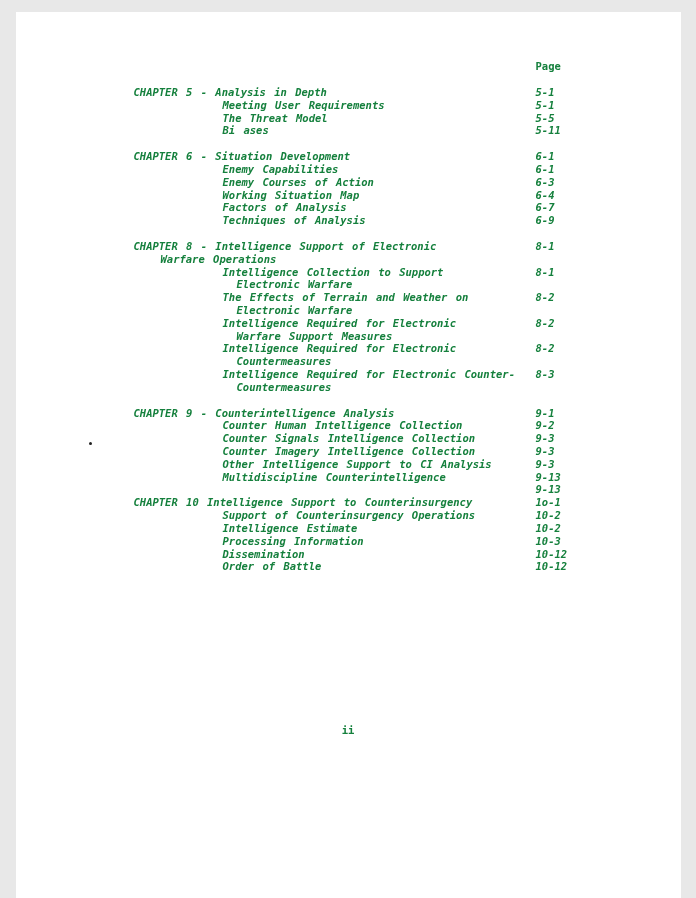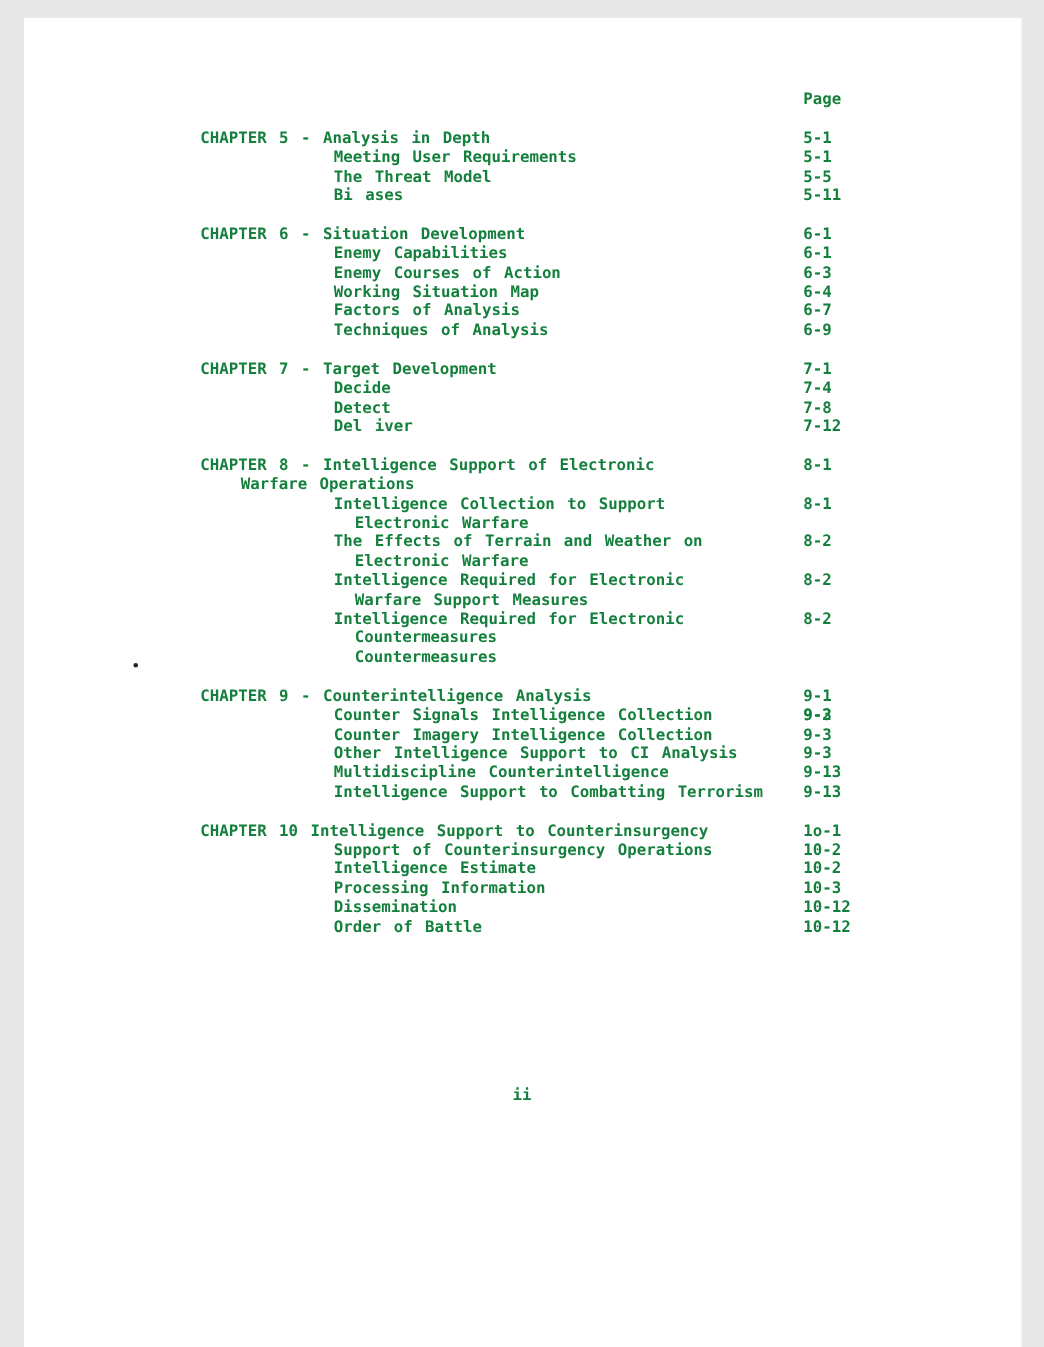--- a/index.html
+++ b/index.html
@@ -14,21 +14,21 @@
     overflow:hidden;
   }
   .page-col-header{
     position:absolute;left:520px;top:48px;
     font-size:10.5px;line-height:12px;
   }
   .toc{
     position:absolute;left:118px;top:74px;width:470px;
     font-size:10.5px;
   }
-  .section{margin-bottom:13px;}
+  .section{margin-bottom:13px;font-style:italic;}
   .row{position:relative;line-height:12.8px;white-space:nowrap;}
   .txt{display:inline-block;word-spacing:2px;}
   .lvl-h  {padding-left:0;}
   .lvl-hc {padding-left:27px;}
   .lvl-e  {padding-left:89px;}
   .lvl-c  {padding-left:103px;}
   .pg{position:absolute;left:402px;top:0;word-spacing:normal;}
   .stray{
     position:absolute;left:73px;top:430px;
     width:3px;height:3px;border-radius:50%;
@@ -54,46 +54,41 @@
       </div>
       <div class="section">
         <div class="row"><span class="txt lvl-h">CHAPTER 6 - Situation Development</span><span class="pg">6-1</span></div>
         <div class="row"><span class="txt lvl-e">Enemy Capabilities</span><span class="pg">6-1</span></div>
         <div class="row"><span class="txt lvl-e">Enemy Courses of Action</span><span class="pg">6-3</span></div>
         <div class="row"><span class="txt lvl-e">Working Situation Map</span><span class="pg">6-4</span></div>
         <div class="row"><span class="txt lvl-e">Factors of Analysis</span><span class="pg">6-7</span></div>
         <div class="row"><span class="txt lvl-e">Techniques of Analysis</span><span class="pg">6-9</span></div>
       </div>
       <div class="section">
-        <div class="row"><span class="txt lvl-h">CHAPTER 7 - Target Development</span><span class="pg">7-1</span></div>
-        <div class="row"><span class="txt lvl-e">Decide</span><span class="pg">7-4</span></div>
-        <div class="row"><span class="txt lvl-e">Detect</span><span class="pg">7-8</span></div>
-        <div class="row"><span class="txt lvl-e">Del iver</span><span class="pg">7-12</span></div>
-      </div>
-      <div class="section">
         <div class="row"><span class="txt lvl-h">CHAPTER 8 - Intelligence Support of Electronic</span><span class="pg">8-1</span></div>
         <div class="row"><span class="txt lvl-hc">Warfare Operations</span></div>
         <div class="row"><span class="txt lvl-e">Intelligence Collection to Support</span><span class="pg">8-1</span></div>
         <div class="row"><span class="txt lvl-c">Electronic Warfare</span></div>
         <div class="row"><span class="txt lvl-e">The Effects of Terrain and Weather on</span><span class="pg">8-2</span></div>
         <div class="row"><span class="txt lvl-c">Electronic Warfare</span></div>
         <div class="row"><span class="txt lvl-e">Intelligence Required for Electronic</span><span class="pg">8-2</span></div>
         <div class="row"><span class="txt lvl-c">Warfare Support Measures</span></div>
         <div class="row"><span class="txt lvl-e">Intelligence Required for Electronic</span><span class="pg">8-2</span></div>
         <div class="row"><span class="txt lvl-c">Countermeasures</span></div>
+        <div class="row"><span class="txt lvl-e">Intelligence Required for Electronic Counter-</span><span class="pg">8-3</span></div>
         <div class="row"><span class="txt lvl-c">Countermeasures</span></div>
       </div>
       <div class="section">
         <div class="row"><span class="txt lvl-h">CHAPTER 9 - Counterintelligence Analysis</span><span class="pg">9-1</span></div>
-        <div class="row"><span class="pg">9-2</span></div>
+        <div class="row"><span class="txt lvl-e">Counter Human Intelligence Collection</span><span class="pg">9-2</span></div>
         <div class="row"><span class="txt lvl-e">Counter Signals Intelligence Collection</span><span class="pg">9-3</span></div>
         <div class="row"><span class="txt lvl-e">Counter Imagery Intelligence Collection</span><span class="pg">9-3</span></div>
         <div class="row"><span class="txt lvl-e">Other Intelligence Support to CI Analysis</span><span class="pg">9-3</span></div>
         <div class="row"><span class="txt lvl-e">Multidiscipline Counterintelligence</span><span class="pg">9-13</span></div>
-        <div class="row"><span class="txt lvl-e">Intelligence Support to Combatting Terrorism</span><span class="pg">9-13</span></div>
+        <div class="row"><span class="pg">9-13</span></div>
       </div>
       <div class="section">
         <div class="row"><span class="txt lvl-h">CHAPTER 10 Intelligence Support to Counterinsurgency</span><span class="pg">1o-1</span></div>
         <div class="row"><span class="txt lvl-e">Support of Counterinsurgency Operations</span><span class="pg">10-2</span></div>
         <div class="row"><span class="txt lvl-e">Intelligence Estimate</span><span class="pg">10-2</span></div>
         <div class="row"><span class="txt lvl-e">Processing Information</span><span class="pg">10-3</span></div>
         <div class="row"><span class="txt lvl-e">Dissemination</span><span class="pg">10-12</span></div>
         <div class="row"><span class="txt lvl-e">Order of Battle</span><span class="pg">10-12</span></div>
       </div>
     </div>

